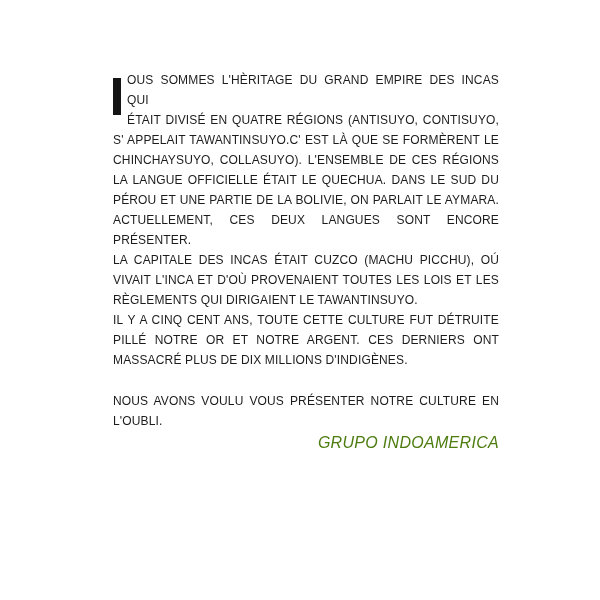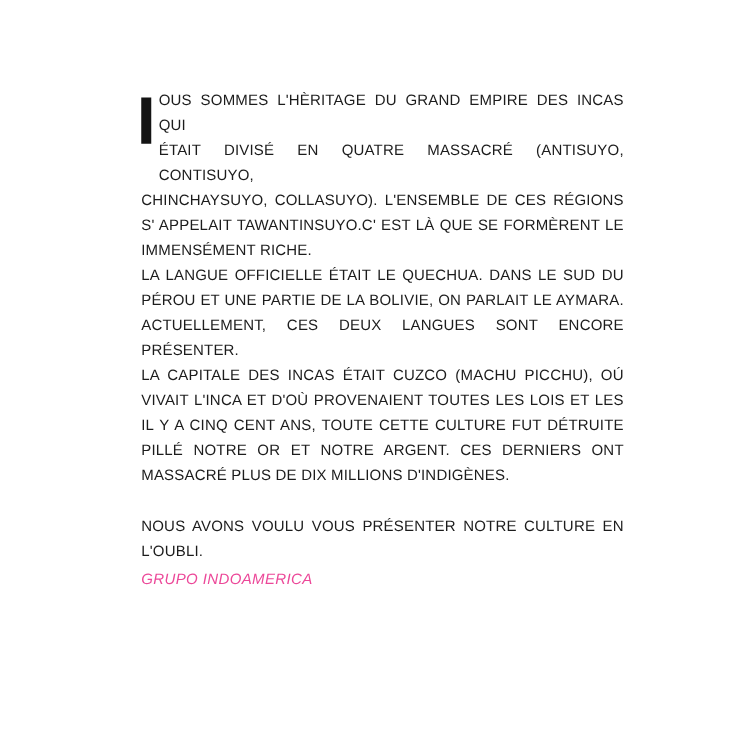--- a/index.html
+++ b/index.html
@@ -39,53 +39,54 @@
     white-space: normal;
   }
   .line.indent { padding-left: 14px; }
   .line.end {
     text-align: left;
     text-align-last: left;
   }
   .signature {
     display: block;
     margin-top: 2px;
+    text-align: right;
     font-style: italic;
-    font-size: 12px;
+    font-size: 16px;
     letter-spacing: 0.3px;
-    color: #ec4899;
+    color: #4d7c0f;
   }
 </style>
 </head>
 <body>
 
 <div class="page">
 
   <div class="dropcap"></div>
 
   <div class="textblock">
 
     <p class="para">
       <span class="line indent">OUS SOMMES L'HÈRITAGE DU GRAND EMPIRE DES INCAS QUI</span>
-      <span class="line indent">ÉTAIT DIVISÉ EN QUATRE MASSACRÉ (ANTISUYO, CONTISUYO,</span>
+      <span class="line indent">ÉTAIT DIVISÉ EN QUATRE RÉGIONS (ANTISUYO, CONTISUYO,</span>
+      <span class="line">S' APPELAIT TAWANTINSUYO.C' EST LÀ QUE SE FORMÈRENT LE</span>
       <span class="line">CHINCHAYSUYO, COLLASUYO). L'ENSEMBLE DE CES RÉGIONS</span>
-      <span class="line">S' APPELAIT TAWANTINSUYO.C' EST LÀ QUE SE FORMÈRENT LE</span>
-      <span class="line end">IMMENSÉMENT RICHE.</span>
     </p>
 
     <p class="para">
       <span class="line">LA LANGUE OFFICIELLE ÉTAIT LE QUECHUA. DANS LE SUD DU</span>
       <span class="line">PÉROU ET UNE PARTIE DE LA BOLIVIE, ON PARLAIT LE AYMARA.</span>
       <span class="line">ACTUELLEMENT, CES DEUX LANGUES SONT ENCORE</span>
       <span class="line end">PRÉSENTER.</span>
     </p>
 
     <p class="para">
       <span class="line">LA CAPITALE DES INCAS ÉTAIT CUZCO (MACHU PICCHU), OÚ</span>
       <span class="line">VIVAIT L'INCA ET D'OÙ PROVENAIENT TOUTES LES LOIS ET LES</span>
+      <span class="line end">RÈGLEMENTS QUI DIRIGAIENT LE TAWANTINSUYO.</span>
     </p>
 
     <p class="para">
       <span class="line">IL Y A CINQ CENT ANS, TOUTE CETTE CULTURE FUT DÉTRUITE</span>
       <span class="line">PILLÉ NOTRE OR ET NOTRE ARGENT. CES DERNIERS ONT</span>
       <span class="line end">MASSACRÉ PLUS DE DIX MILLIONS D'INDIGÈNES.</span>
     </p>
 
     <p class="para gap-before">
       <span class="line">NOUS AVONS VOULU VOUS PRÉSENTER NOTRE CULTURE EN</span>

